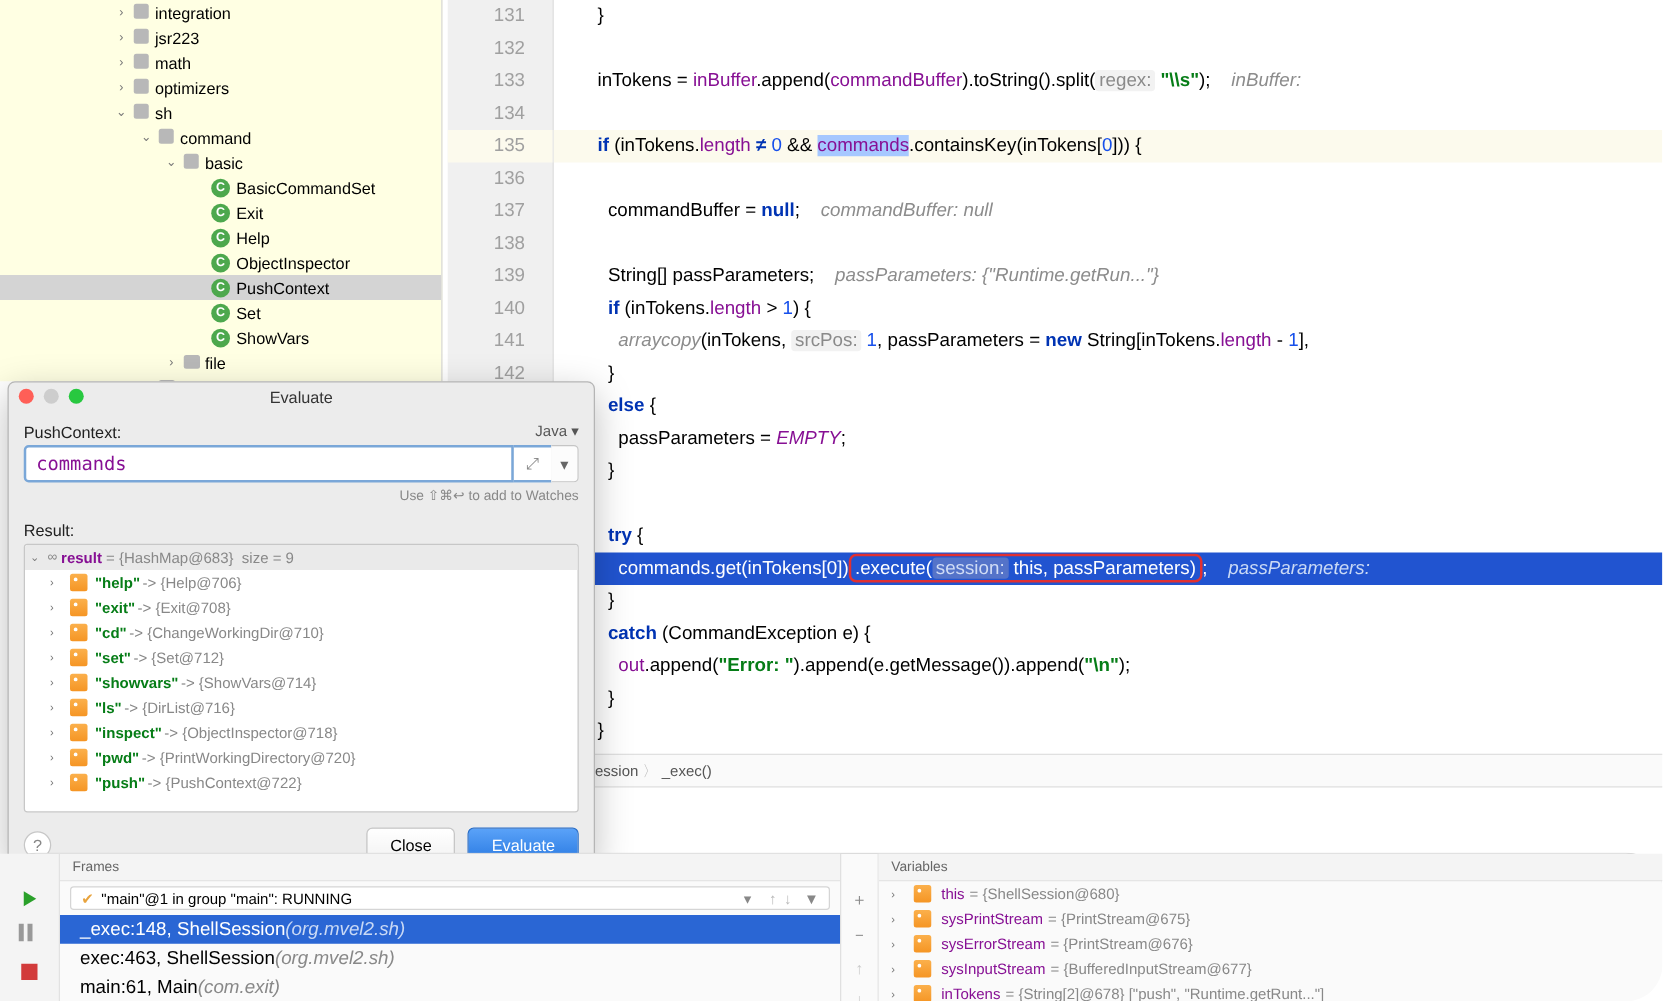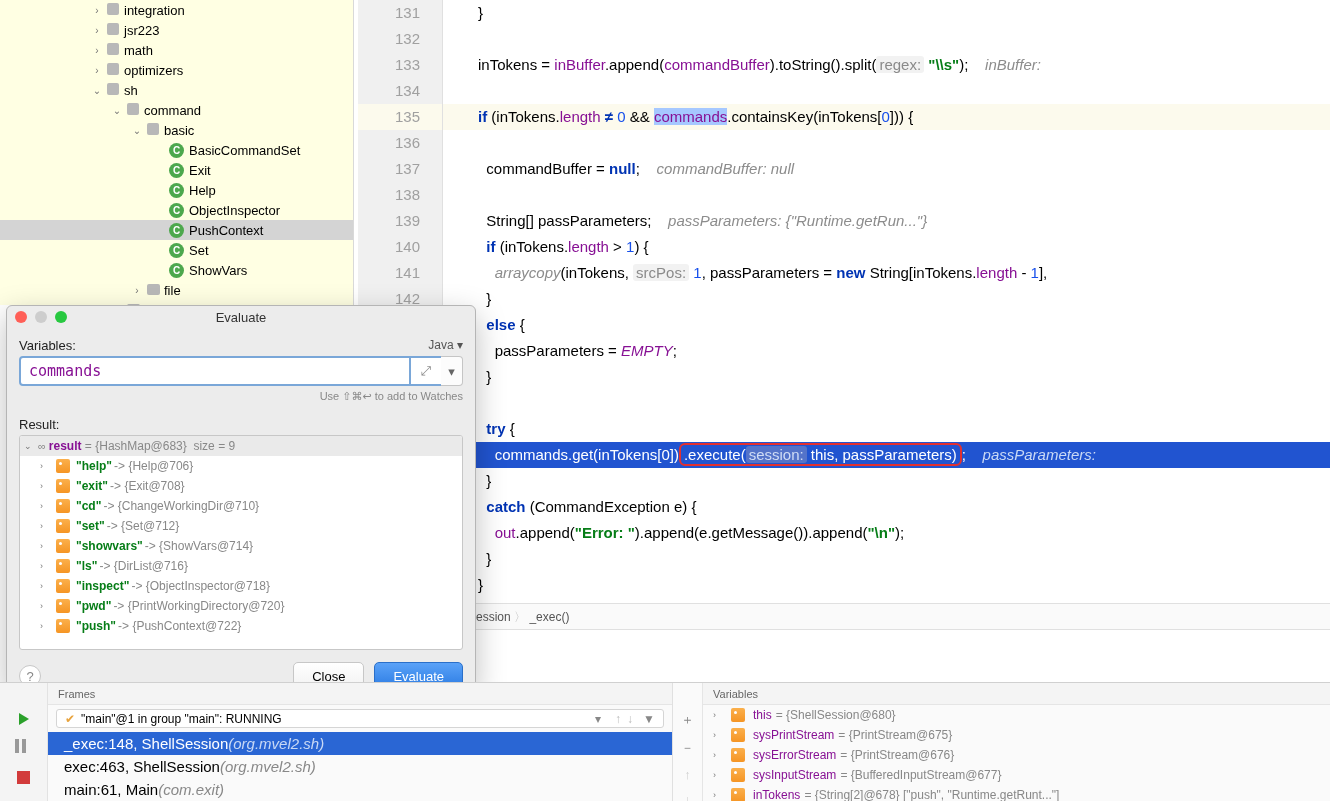--- a/index.html
+++ b/index.html
@@ -79,21 +79,21 @@
 .gray { color:#888; }
 .icon-obj { width:14px; height:14px; background:linear-gradient(#fbb04c,#f59524); border-radius:2px; margin:0 4px; position:relative; }
 .icon-obj::after{content:"";position:absolute;left:3px;top:3px;width:3px;height:3px;background:#fff;border-radius:50%;}
 .icon-link { color:#888; margin-right:3px; font-size:11px; }
 .eval-buttons { display:flex; justify-content:flex-end; gap:10px; padding:8px 12px; align-items:center; }
 .eval-buttons .help { margin-right:auto; width:22px; height:22px; border:1px solid #c7c7c7; border-radius:11px; display:flex; align-items:center; justify-content:center; color:#888; background:#fff; }
 .btn { height:28px; padding:0 18px; border-radius:5px; font-size:13px; border:1px solid #c7c7c7; background:linear-gradient(#fff,#f2f2f2); }
 .btn.primary { background:linear-gradient(#5aa2f8,#2a7ae2); color:#fff; border-color:#2a6fc9; }
 
 
-.debug { position:absolute; left:0; top:682px; right:0; bottom:0; background:#fafafa; border-top:1px solid #d0d0d0; display:flex; }
+.debug { position:absolute; left:0; top:682px; right:0; bottom:0; background:#fafafa; border-top:1px solid #d0d0d0; display:flex;border-radius:29px; }
 .debug-icons { width:48px; background:#f4f4f4; border-right:1px solid #e2e2e2; display:flex; flex-direction:column; align-items:center; padding-top:30px; gap:14px; }
 .dbg-ic { width:18px; height:18px; }
 .dbg-play{ border-left:10px solid #2aa02a; border-top:6px solid transparent; border-bottom:6px solid transparent; width:0;height:0; }
 .dbg-pause{ display:flex; gap:3px; } .dbg-pause span{width:4px;height:14px;background:#999;}
 .dbg-stop{ width:13px;height:13px;background:#d23b3b; }
 .frames { flex:0 0 625px; border-right:1px solid #e0e0e0; display:flex; flex-direction:column; }
 .panel-header { height:22px; font-size:11px; color:#666; padding-left:10px; line-height:22px; border-bottom:1px solid #e5e5e5; background:#f4f4f4; }
 .thread-row { height:28px; background:#fff; display:flex; align-items:center; padding:0 8px; border:1px solid #d5d5d5; margin:4px 8px; border-radius:3px; font-size:12px; gap:6px; }
 .thread-row .chk{color:#e8a33d;}
 .frame-row { height:23px; padding-left:16px; display:flex; align-items:center; font-size:15px; }
@@ -291,21 +291,21 @@
   <div class="eval-titlebar">
     <div class="traffic">
       <div class="tb red"></div>
       <div class="tb yel"></div>
       <div class="tb grn"></div>
     </div>
     <div class="title">Evaluate</div>
   </div>
   <div class="eval-body">
     <div class="eval-label">
-      <span>Variables:</span>
+      <span>PushContext:</span>
       <span class="lang"><span>Java</span> ▾</span>
     </div>
     <div class="eval-input-row">
       <input class="eval-input" value="commands" style="">
       <div class="eval-expand">⤢</div>
       <div class="eval-dropdown">▾</div>
     </div>
     <div class="eval-hint">Use ⇧⌘↩ to add to Watches</div>
     <div class="eval-result-label">Result:</div>
     <div class="result-tree">

